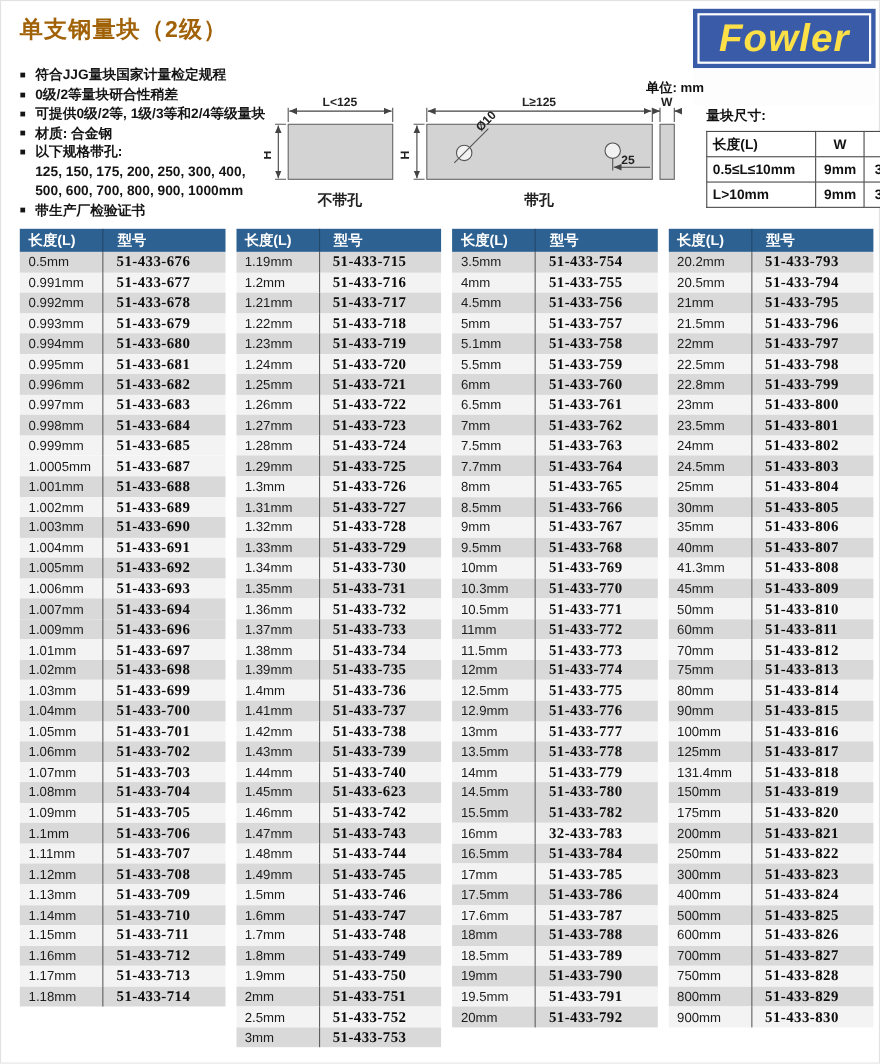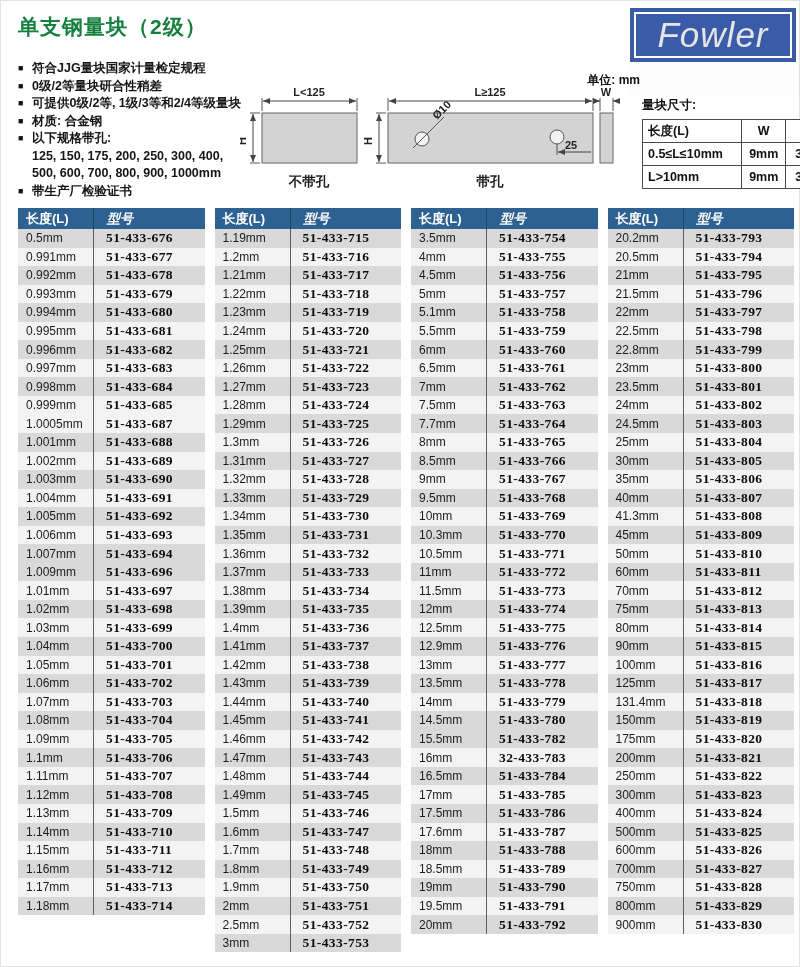--- a/index.html
+++ b/index.html
@@ -1,25 +1,25 @@
 <!DOCTYPE html>
 <html><head>
 <meta charset="utf-8">
 <style>
   html,body{margin:0;padding:0;background:#e9e9e9;}
   .page{position:relative;width:800px;height:967px;background:#ffffff;overflow:hidden;
         font-family:"Liberation Sans","DejaVu Sans",sans-serif;color:#111;}
   .page-frame{position:absolute;inset:0;border:1px solid #e2e2e2;pointer-events:none;}
 
-  .title{position:absolute;left:18px;top:13px;font-size:21px;font-weight:bold;letter-spacing:1px;color:#15803d;}
+  .title{position:absolute;left:18px;top:13px;font-size:21px;font-weight:bold;letter-spacing:1px;color:#a16207;}
 
   .logo{position:absolute;left:630px;top:8px;width:166px;height:54px;background:#3a5ca8;}
   .logo-border{position:absolute;inset:4px;border:2px solid #ffffff;}
   .logo-text{position:absolute;inset:0;display:flex;align-items:center;justify-content:center;
-             color:#e5e5e5;font-style:italic;font-weight:normal;font-size:35px;letter-spacing:1px;
+             color:#fde047;font-style:italic;font-weight:bold;font-size:35px;letter-spacing:1px;
              font-family:"Liberation Sans",sans-serif;}
   .logo-white{position:absolute;left:630px;top:62px;width:166px;height:34px;background:#fdfdfd;}
 
   .bullets{position:absolute;left:18px;top:60px;width:250px;font-size:12.5px;font-weight:bold;
            line-height:17.5px;color:#151515;}
   .bullet-item{display:flex;}
   .bullet-marker{width:14px;flex:none;font-size:9px;line-height:17.5px;}
   .spec-line{padding-left:14px;}
 
   .unit-note{position:absolute;left:500px;top:72px;width:140px;text-align:right;
@@ -38,21 +38,21 @@
   .size-table .col-l{width:82px;text-align:left;padding-left:5px;}
   .size-table .col-w{width:37px;text-align:center;}
   .size-table .col-h{width:46px;text-align:center;}
 
   .tables-wrap{position:absolute;left:18px;top:208px;right:6px;display:flex;gap:10px;}
   .dtable{flex:1;min-width:0;}
   .thead{display:flex;background:#2d6191;color:#fff;height:21px;align-items:center;
          font-weight:bold;font-size:13px;}
   .h-len{width:76px;padding-left:8px;box-sizing:border-box;border-right:1px solid rgba(0,0,0,.28);
          height:100%;display:flex;align-items:center;}
-  .h-model{flex:1;padding-left:13px;font-style:italic;}
+  .h-model{flex:1;padding-left:13px;}
   .trow{display:flex;height:18.56px;align-items:center;}
   .trow.dark{background:#d9d9d9;}
   .trow.light{background:#f3f3f3;}
   .c-len{width:76px;padding-left:8px;box-sizing:border-box;border-right:1.4px solid #5e5e5e;
          height:100%;display:flex;align-items:center;font-size:12px;color:#1c1c1c;}
   .c-model{flex:1;padding-left:12px;font-family:"Liberation Serif","DejaVu Serif",serif;
            font-weight:bold;font-size:13.5px;letter-spacing:.4px;color:#0c0c0c;}
 </style>
 </head>
 <body>
@@ -432,21 +432,21 @@
           <div class="trow dark">
             <span class="c-len">1.43mm</span>
             <span class="c-model">51-433-739</span>
           </div>
           <div class="trow light">
             <span class="c-len">1.44mm</span>
             <span class="c-model">51-433-740</span>
           </div>
           <div class="trow dark">
             <span class="c-len">1.45mm</span>
-            <span class="c-model">51-433-741</span>
+            <span class="c-model">51-433-623</span>
           </div>
           <div class="trow light">
             <span class="c-len">1.46mm</span>
             <span class="c-model">51-433-742</span>
           </div>
           <div class="trow dark">
             <span class="c-len">1.47mm</span>
             <span class="c-model">51-433-743</span>
           </div>
           <div class="trow light">

